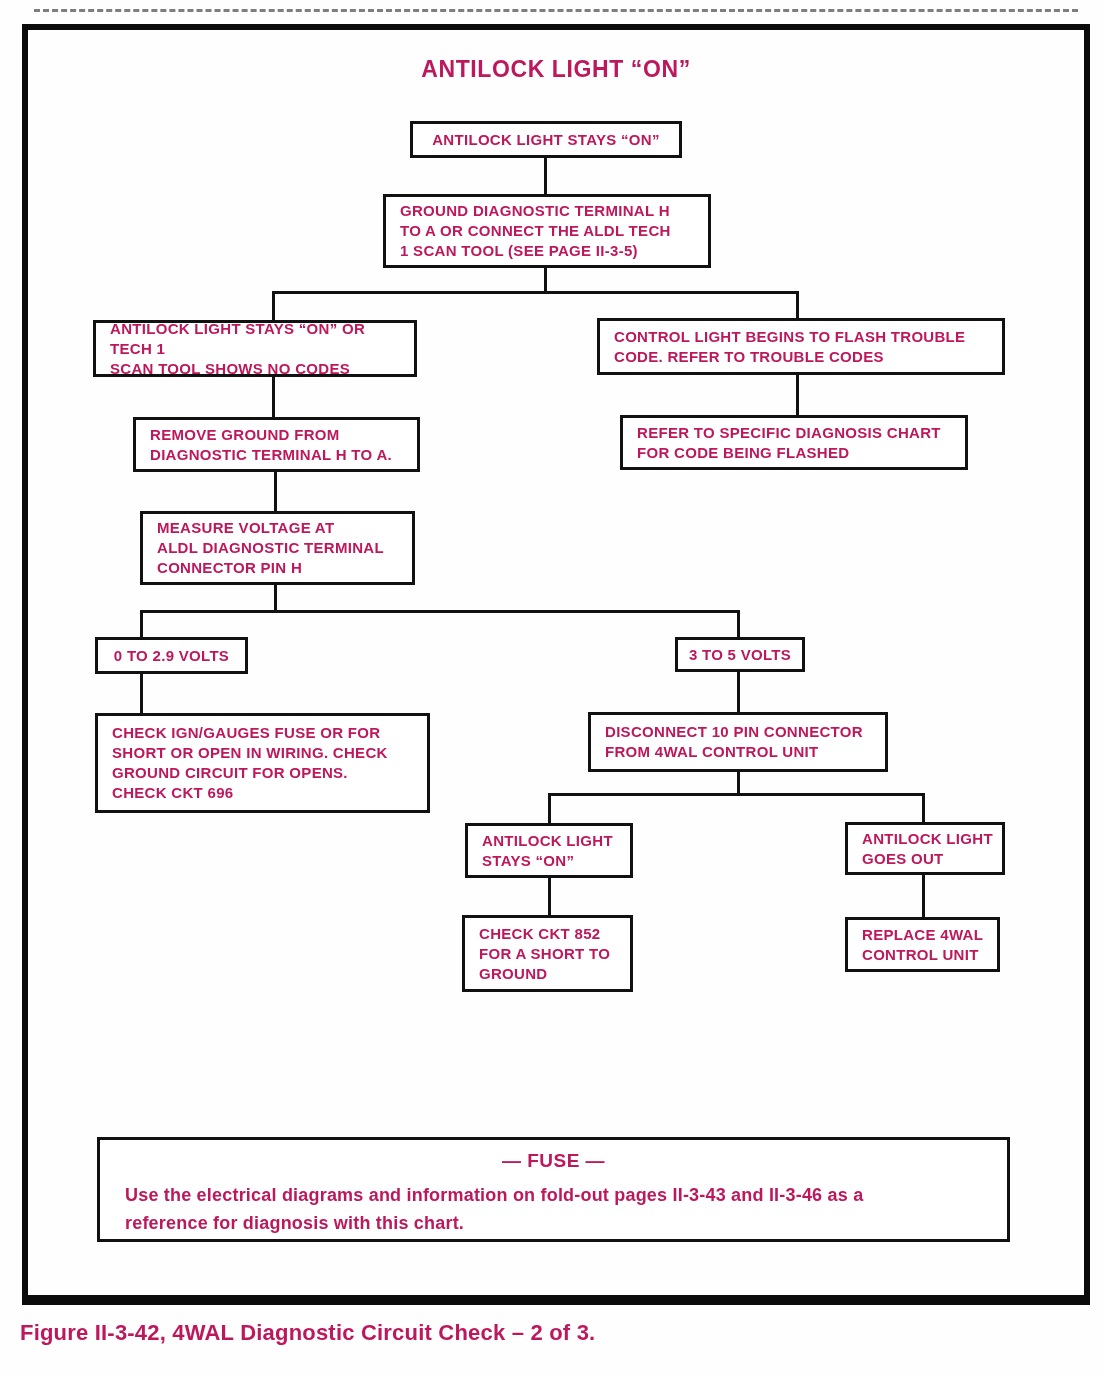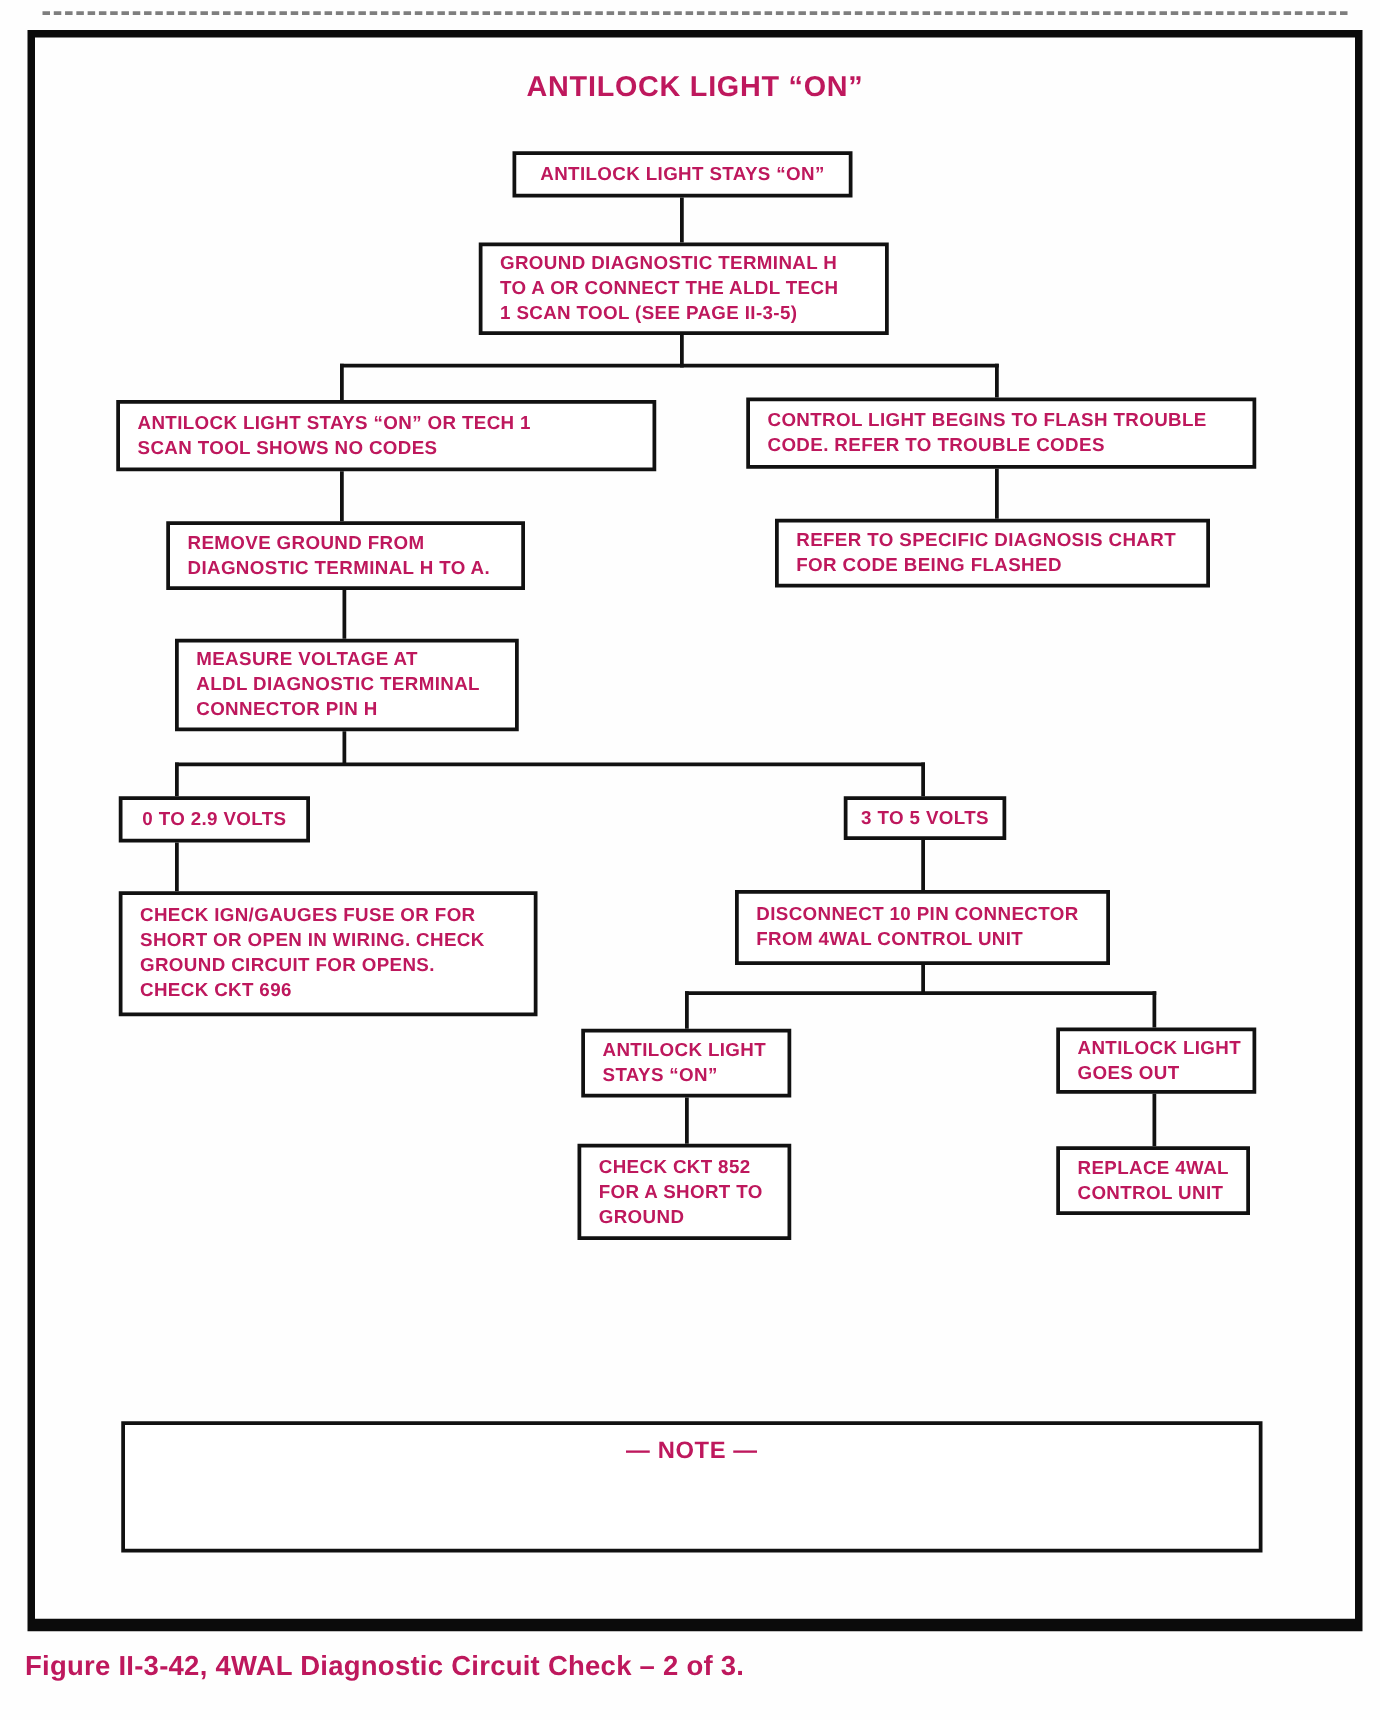--- a/index.html
+++ b/index.html
@@ -64,21 +64,21 @@
   <div class="frame"></div>
 
   <h1 class="title">ANTILOCK LIGHT “ON”</h1>
 
   <div class="box center" style="left:410px;top:121px;width:272px;height:37px;">ANTILOCK LIGHT STAYS “ON”</div>
 
   <div class="box left" style="left:383px;top:194px;width:328px;height:74px;">GROUND DIAGNOSTIC TERMINAL H
 TO A OR CONNECT THE ALDL TECH
 1 SCAN TOOL (SEE PAGE II-3-5)</div>
 
-  <div class="box left" style="left:93px;top:320px;width:432px;height:57px;">ANTILOCK LIGHT STAYS “ON” OR TECH 1
+  <div class="box left" style="left:93px;top:320px;width:324px;height:57px;">ANTILOCK LIGHT STAYS “ON” OR TECH 1
 SCAN TOOL SHOWS NO CODES</div>
 
   <div class="box left" style="left:597px;top:318px;width:408px;height:57px;">CONTROL LIGHT BEGINS TO FLASH TROUBLE
 CODE.  REFER TO TROUBLE CODES</div>
 
   <div class="box left" style="left:133px;top:417px;width:287px;height:55px;">REMOVE GROUND FROM
 DIAGNOSTIC TERMINAL H TO A.</div>
 
   <div class="box left" style="left:620px;top:415px;width:348px;height:55px;">REFER TO SPECIFIC DIAGNOSIS CHART
 FOR CODE BEING FLASHED</div>
@@ -127,18 +127,20 @@
   <div class="vline" style="left:140px;top:674px;width:3px;height:39px;"></div>
   <div class="vline" style="left:737px;top:672px;width:3px;height:40px;"></div>
   <div class="vline" style="left:737px;top:772px;width:3px;height:24px;"></div>
   <div class="hline" style="left:548px;top:793px;width:377px;height:3px;"></div>
   <div class="vline" style="left:548px;top:793px;width:3px;height:30px;"></div>
   <div class="vline" style="left:922px;top:793px;width:3px;height:29px;"></div>
   <div class="vline" style="left:548px;top:878px;width:3px;height:37px;"></div>
   <div class="vline" style="left:922px;top:875px;width:3px;height:42px;"></div>
 
   <div class="note">
-    <div class="note-title">— NOTE —</div>
+    <div class="note-title">— FUSE —</div>
+    <div class="note-body">Use the electrical diagrams and information on fold-out pages II-3-43 and II-3-46 as a
+reference for diagnosis with this chart.</div>
   </div>
 
   <div class="caption">Figure II-3-42, 4WAL Diagnostic Circuit Check – 2 of 3.</div>
 
 </div>
 
 </body></html>

